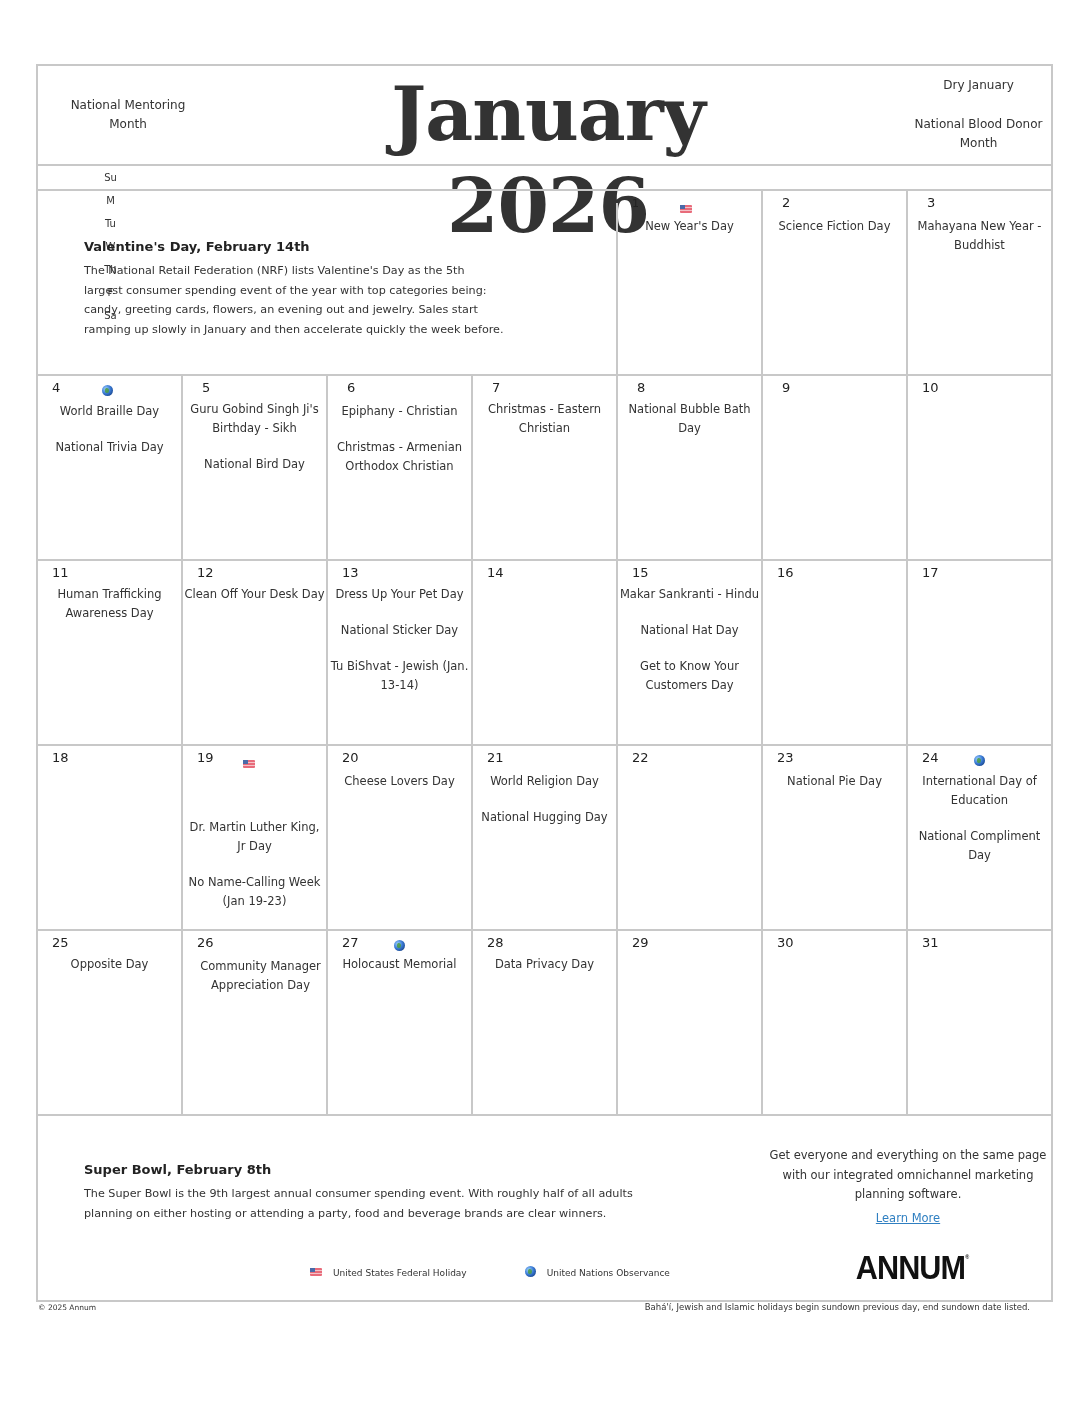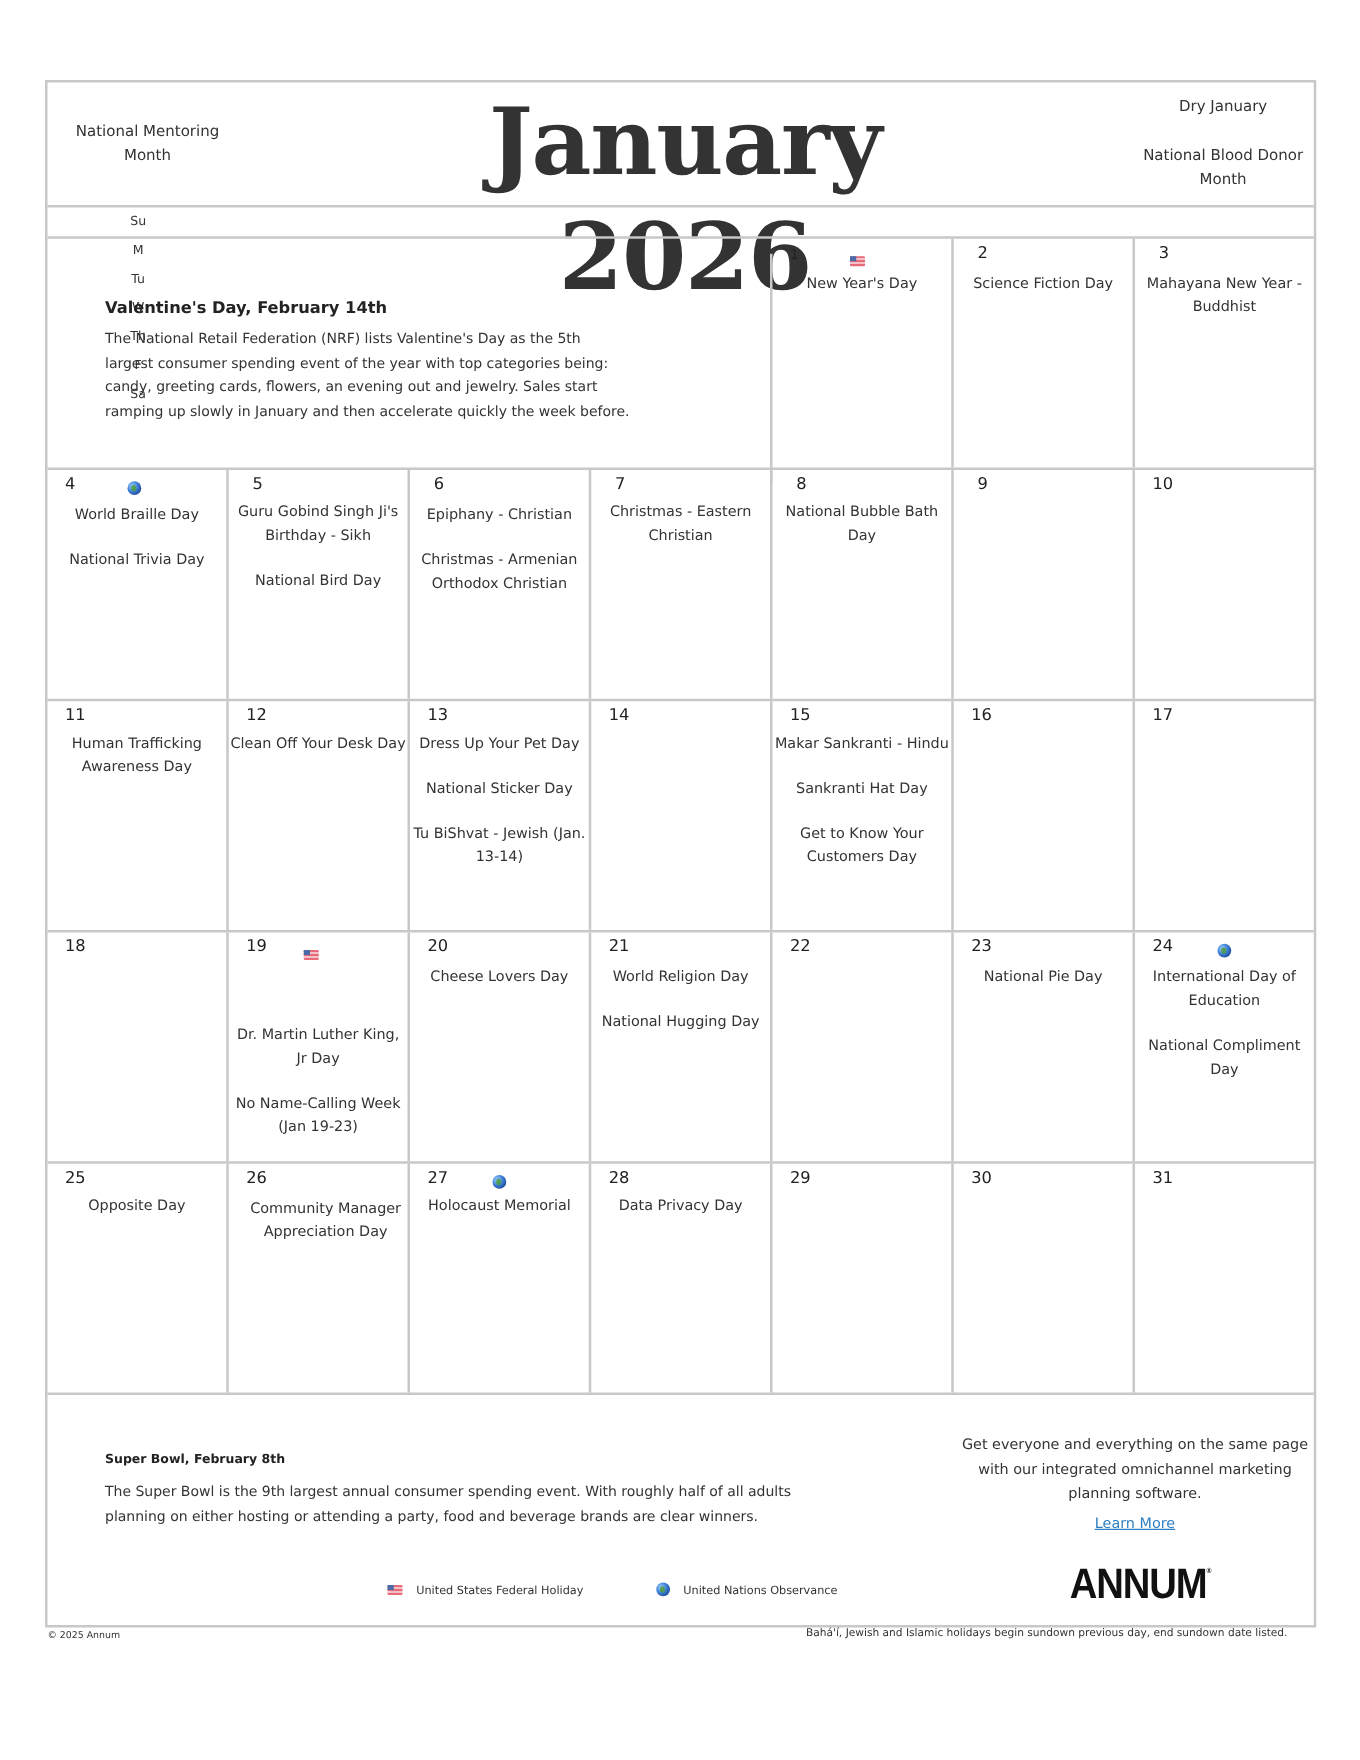--- a/index.html
+++ b/index.html
@@ -1,19 +1,19 @@
 <!DOCTYPE html>
 <html><head>
 <meta charset="utf-8">
 <style>
   html, body { margin:0; padding:0; background:#ffffff; }
   body { width:1088px; height:1408px; position:relative; font-family:"DejaVu Sans", sans-serif; color:#333; }
   .frame { position:absolute; left:36px; top:64px; width:1013px; height:1234px; border:2px solid #c8c8c8; box-sizing:content-box; }
   .header { position:absolute; left:0; top:0; width:1013px; height:98px; border-bottom:2px solid #c8c8c8; }
-  .hdr-left { position:absolute; left:10px; top:30px; width:140px; text-align:center; font-size:12px; line-height:19px; color:#333; }
+  .hdr-left { position:absolute; left:20px; top:30px; width:140px; text-align:center; font-size:12px; line-height:19px; color:#333; }
   .hdr-title { position:absolute; left:250px; top:2px; width:520px; text-align:center; font-family:"DejaVu Serif", serif; font-weight:bold; font-size:74px; line-height:92px; color:#333; letter-spacing:-1px; }
   .hdr-right { position:absolute; left:868px; top:10px; width:145px; text-align:center; font-size:12px; line-height:19px; color:#333; }
   .hdr-right .gap { height:20px; }
   .dow { position:absolute; left:0; top:100px; width:1013px; height:23px; border-bottom:2px solid #c8c8c8; display:flex;flex-direction:column; }
   .dow div { width:145px; text-align:center; font-size:10px; line-height:23px; color:#333; }
   .grid { position:absolute; left:0; top:125px; width:1013px; }
   .week { position:relative; height:183px; border-bottom:2px solid #c8c8c8; display:flex; }
   .cell { position:relative; width:145px; height:183px; border-right:2px solid #c8c8c8; box-sizing:border-box; }
   .cell:last-child { border-right:none; width:143px; }
   .cell .num { position:absolute; left:14px; top:4px; font-size:13px; color:#222; }
@@ -21,21 +21,21 @@
   .cell .events { position:absolute; left:2px; right:2px; top:26px; text-align:center; font-size:11.5px; line-height:19px; color:#333; }
   .cell .events .ev + .ev { margin-top:17px; }
   .promo-top { position:relative; width:580px; height:183px; border-right:2px solid #c8c8c8; box-sizing:border-box;margin-top:12px; }
   .promo-top .ptitle { position:absolute; left:46px; top:36px; font-weight:bold; font-size:13px; color:#222; }
   .promo-top .pbody { position:absolute; left:46px; top:58px; width:420px; font-size:11.2px; line-height:19.5px; color:#333; }
   .flag { display:inline-block; width:12px; height:8px; background:linear-gradient(180deg,#e86b7a 0 20%,#f3c2c8 20% 40%,#e86b7a 40% 60%,#f3c2c8 60% 80%,#e86b7a 80%); position:relative; border-radius:1px; }
   .flag::before { content:""; position:absolute; left:0; top:0; width:5px; height:4px; background:#4a6aa8; }
   .globe { display:inline-block; width:11px; height:11px; border-radius:50%; background:radial-gradient(circle at 35% 35%, #9fd1ff 0%, #3a7bd5 45%, #1f4f9a 75%, #0f2d5c 100%); position:relative; }
   .globe::after { content:""; position:absolute; left:3px; top:3px; width:4px; height:5px; background:#4b9b3f; border-radius:40% 60% 50% 40%; opacity:.85; }
   .footer { position:absolute; left:0; top:1050px; width:1013px; height:184px; }
-  .sb-title { position:absolute; left:46px; top:46px; font-weight:bold; font-size:10px; color:#222; }
+  .sb-title { position:absolute; left:46px; top:46px; font-weight:bold; font-size:13px; color:#222; }
   .sb-body { position:absolute; left:46px; top:68px; width:580px; font-size:11.2px; line-height:20px; color:#333; }
   .cta { position:absolute; left:730px; top:30px; width:280px; text-align:center; font-size:11.5px; line-height:19.5px; color:#333; }
   .learn { position:absolute; left:730px; top:95px; width:280px; text-align:center; font-size:11.5px; color:#2f7fc1; text-decoration:underline; cursor:pointer; }
   .logo { position:absolute; left:812px; top:132px; width:115px; text-align:center; font-family:"Liberation Sans", sans-serif; font-weight:bold; font-size:34px; letter-spacing:-1px; color:#111; transform:scaleX(0.9); }
   .logo sup { font-size:6px; vertical-align:top; position:relative; top:6px; }
   .legend { position:absolute; top:150px; left:272px; font-size:9px; color:#333; display:flex; }
   .legend .item { display:flex; align-items:center; margin-right:58px; }
   .legend .item span.lbl { margin-left:11px; }
   .copyright { position:absolute; left:38px; top:1303px; font-size:7.5px; color:#333; }
   .disclaimer { position:absolute; right:58px; top:1302px; font-size:8.5px; color:#333; }
@@ -161,21 +161,21 @@
           <div class="ev">Tu BiShvat - Jewish (Jan. 13-14)</div>
         </div>
       </div>
       <div class="cell">
         <span class="num">14</span>
       </div>
       <div class="cell">
         <span class="num">15</span>
         <div class="events" style="top:24px;left:0;right:0;">
           <div class="ev">Makar Sankranti - Hindu</div>
-          <div class="ev">Sankranti Hat Day</div>
+          <div class="ev">National Hat Day</div>
           <div class="ev">Get to Know Your Customers Day</div>
         </div>
       </div>
       <div class="cell">
         <span class="num">16</span>
       </div>
       <div class="cell">
         <span class="num">17</span>
       </div>
     </div>

